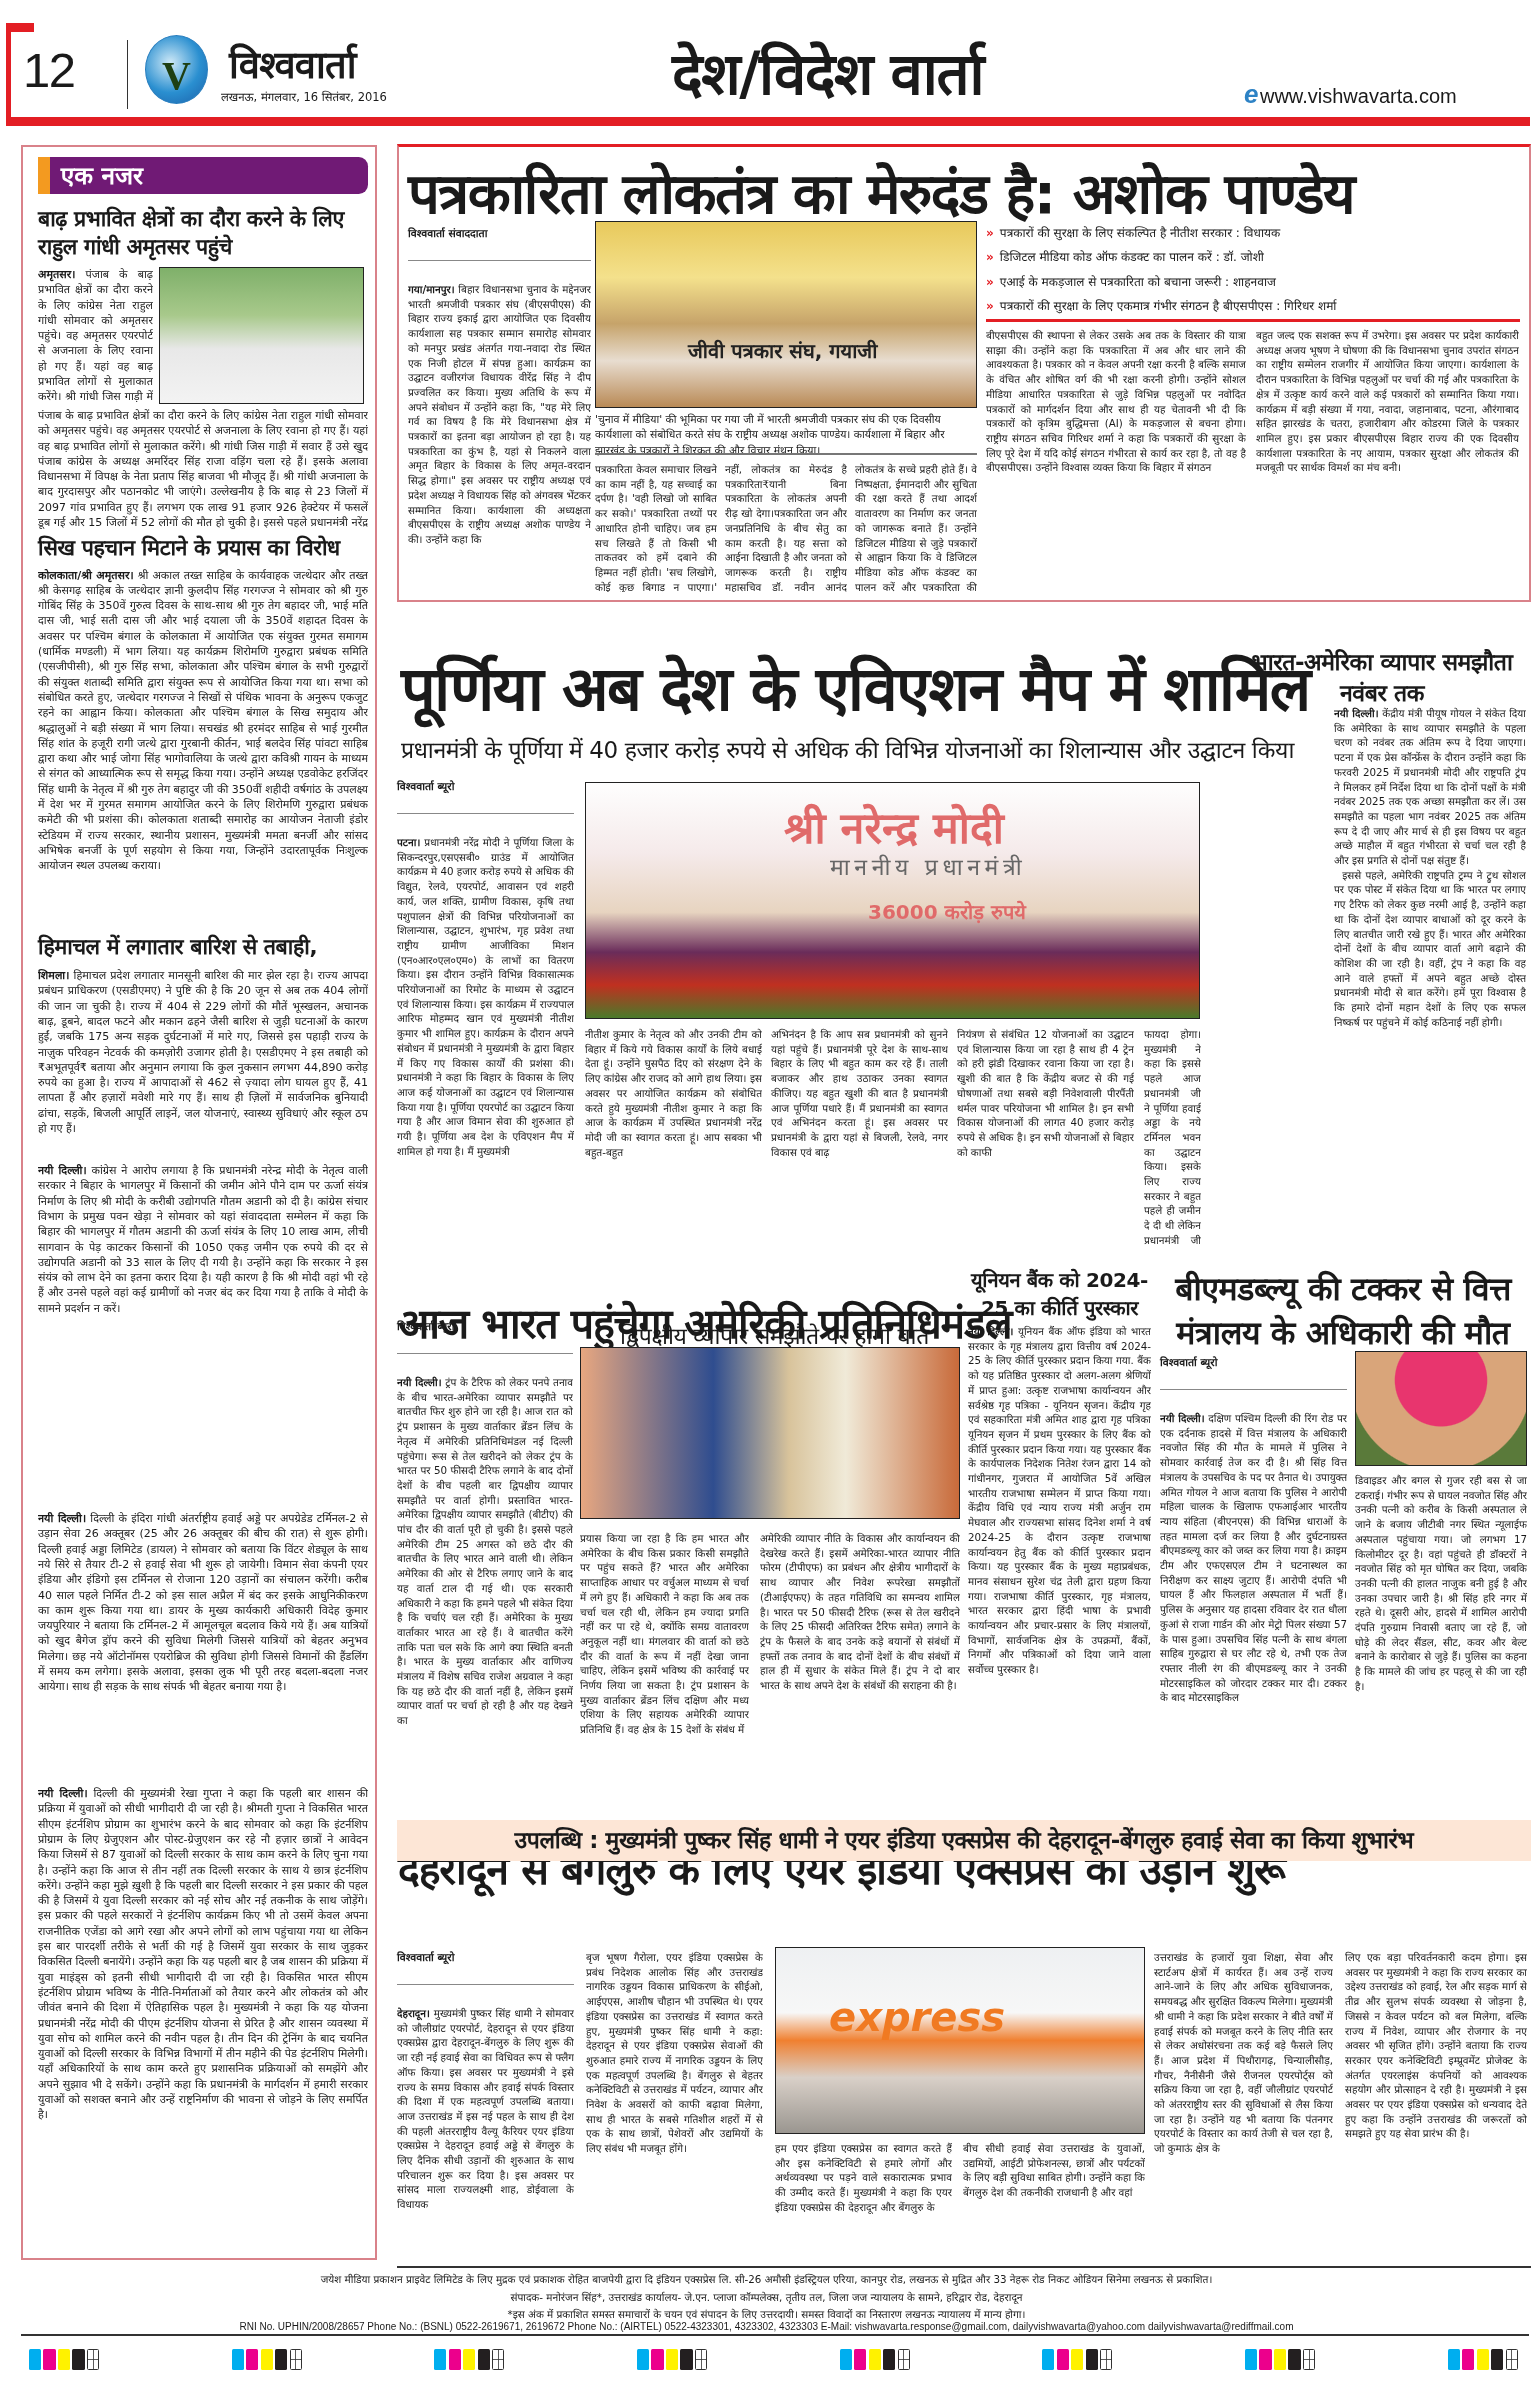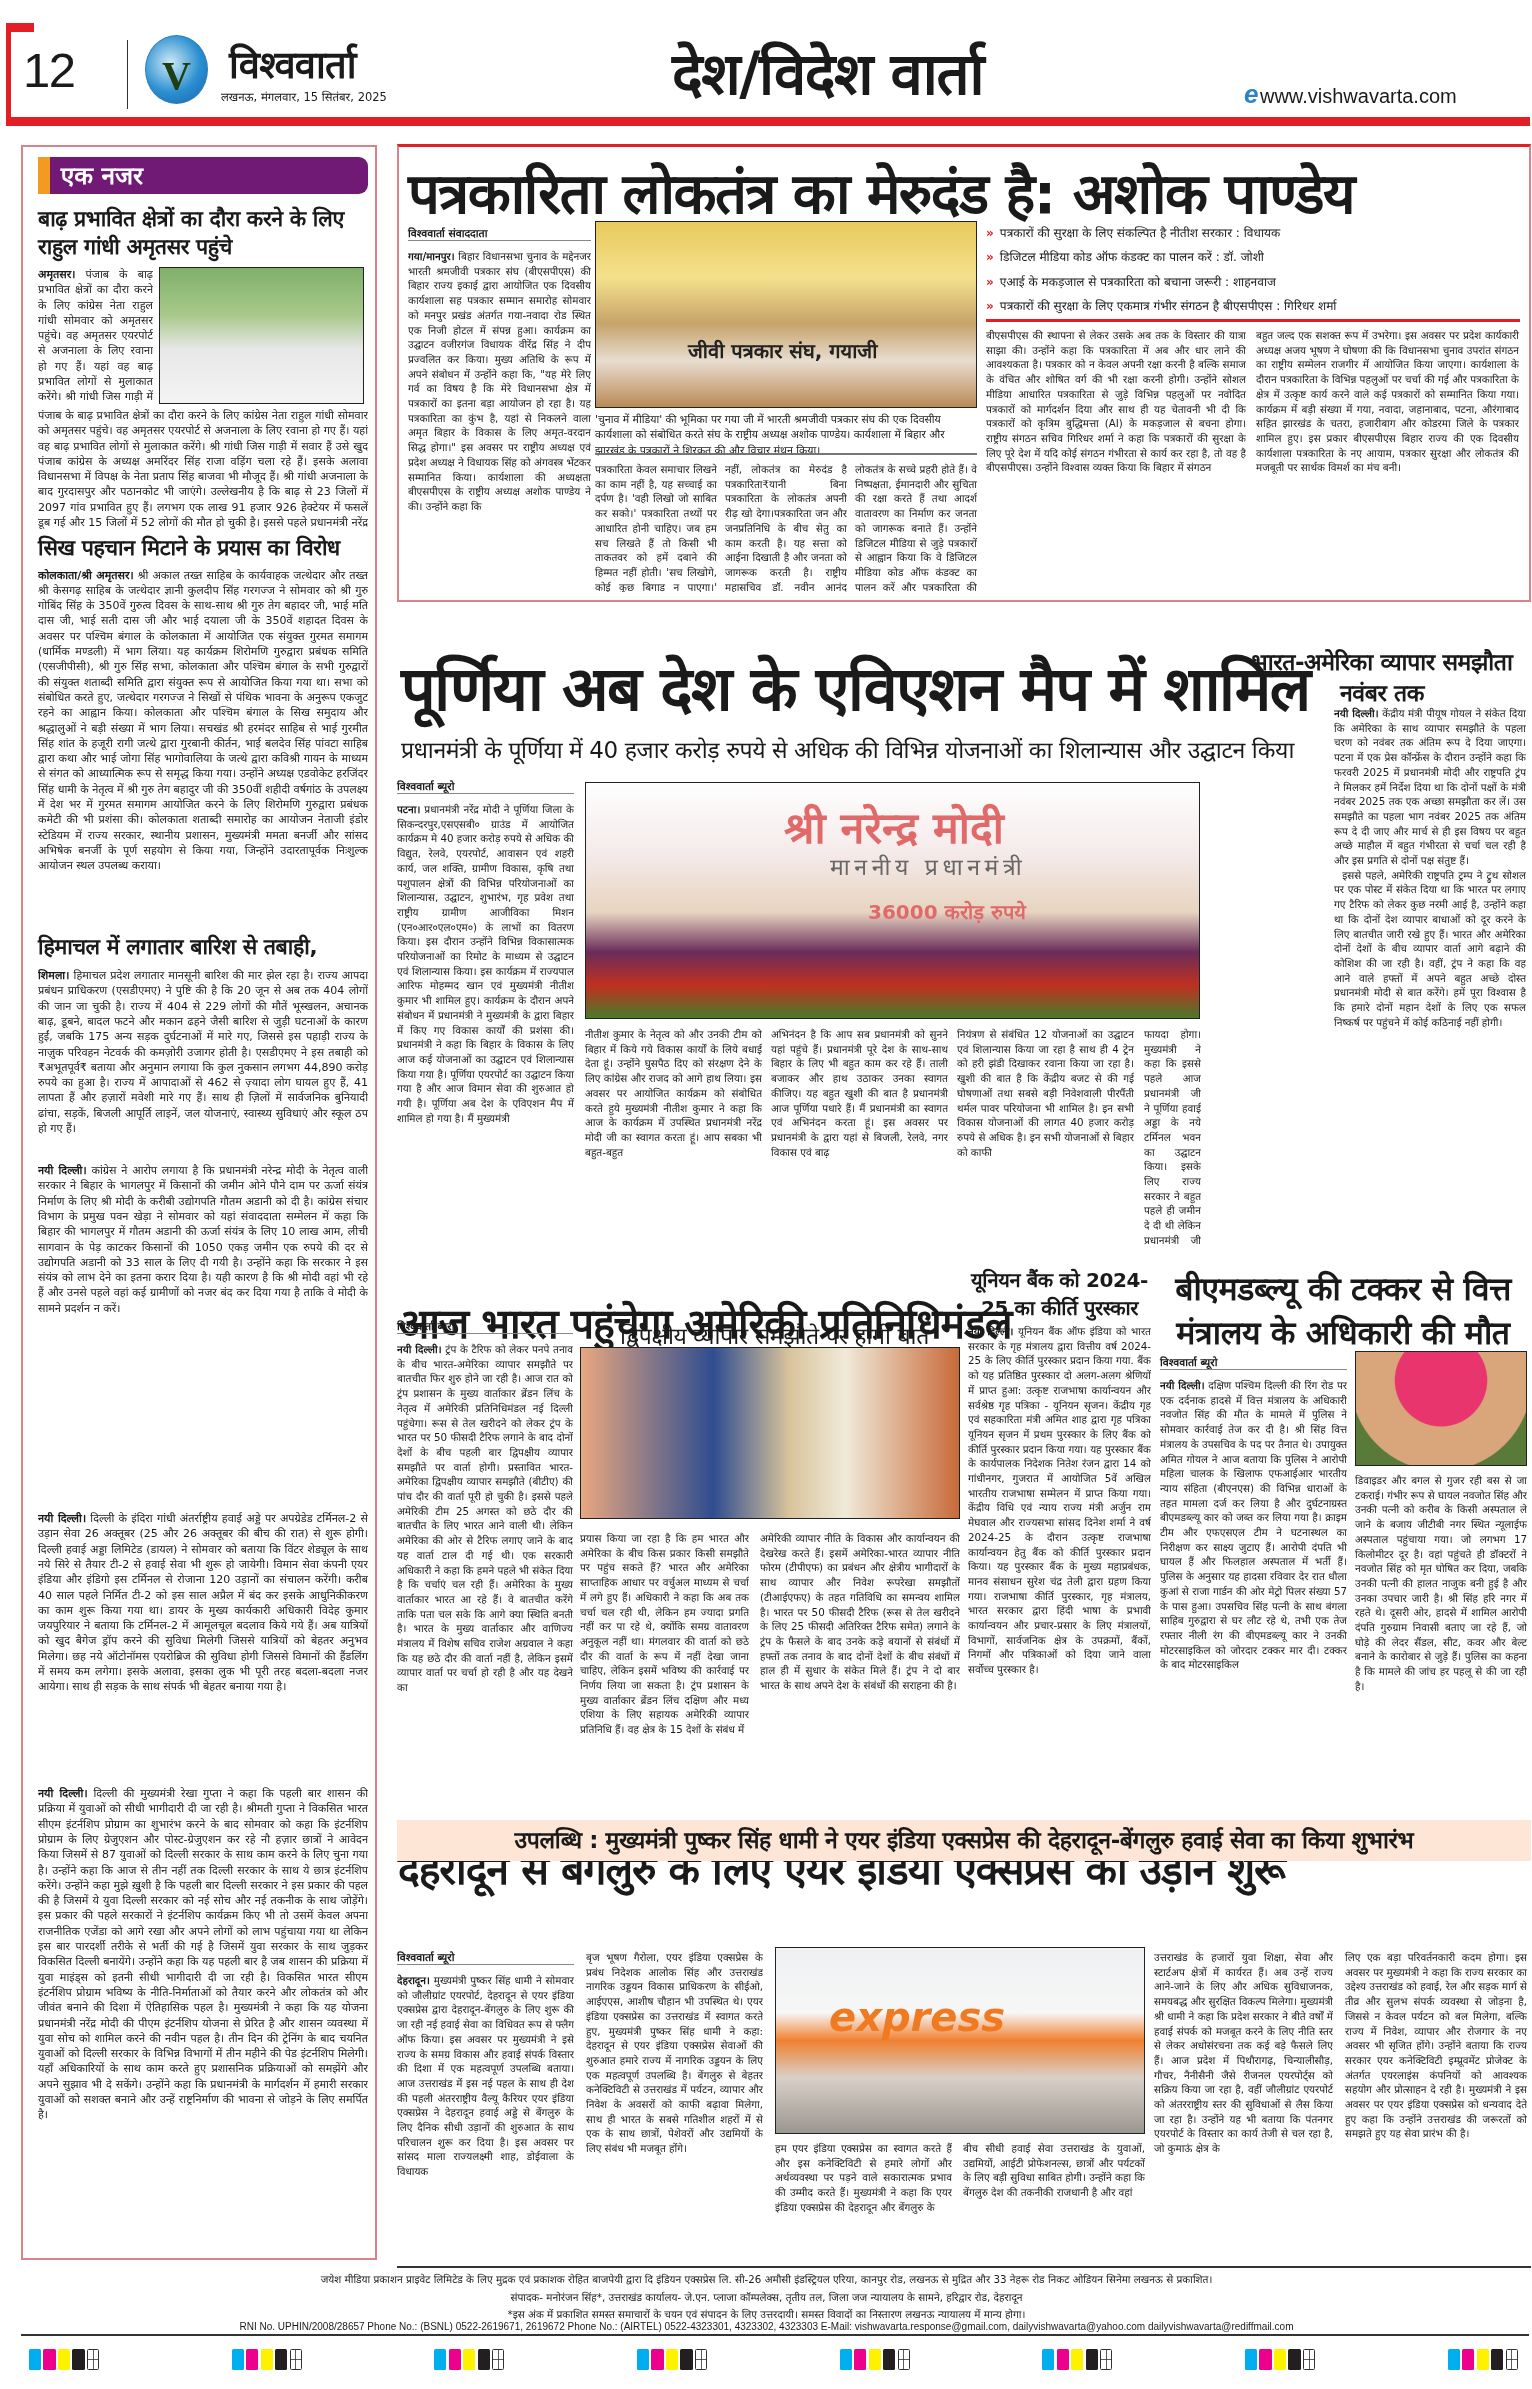--- a/index.html
+++ b/index.html
@@ -25,21 +25,21 @@
   .top-story-box{left:397px;top:144px;width:1134px;height:458px;border-top:3.1px solid #e31e24;border-left:2.3px solid #d9828a;border-right:2.3px solid #d9828a;border-bottom:2.3px solid #d9828a}
 
   .ek-najar{left:38px;top:157px;width:330px;height:37px;background:#701a75;border-radius:0 9.2px 9.2px 0;border-left:12.2px solid #f39a20}
   .ek-najar span{color:#fff;font-size:24.4px;font-weight:bold;line-height:37px;padding-left:10.7px}
 
   h2,h3{font-weight:bold;letter-spacing:-0.4px}
   .lh{font-size:21.4px;line-height:27.5px}
   .body{font-size:11px;line-height:15.3px;text-align:justify}
   .body b{font-weight:bold}
   .body-sm{font-size:10.3px;line-height:14.7px;text-align:justify}
-  .byline{font-size:10.7px;font-weight:bold;border-bottom:1.5px solid #888;padding-bottom:0;margin-bottom:8px}
+  .byline{font-size:10.7px;font-weight:bold;border-bottom:1.5px solid #888;padding-bottom:20px;margin-bottom:21px}
 
   .photo{background:#c8b39a;border:0.8px solid #222;overflow:hidden}
   .ph-rahul{background:linear-gradient(180deg,#7fb06a 0%,#a8c98b 35%,#e8e8e8 60%,#f3f3f3 100%)}
   .ph-gaya{background:linear-gradient(180deg,#e8c95c 0%,#f4e18c 30%,#c6a36a 55%,#e8ddd0 75%,#b98a56 100%)}
   .ph-purnia{background:linear-gradient(180deg,#fefefe 0%,#f5eaea 30%,#e7d4c0 55%,#6a2c5a 72%,#c03020 86%,#4a7a2a 100%)}
   .ph-trump{background:linear-gradient(90deg,#e8a780 0%,#2f4d8f 35%,#d8c39b 55%,#f0ead8 70%,#c86a3a 100%)}
   .ph-singh{background:radial-gradient(circle at 50% 25%,#e8356e 0 38%,#d9a57a 39% 75%,#5a7a3a 76%)}
   .ph-air{background:linear-gradient(180deg,#eef0f2 0%,#f7f7f7 35%,#f08030 50%,#d9d0c8 70%,#9a9690 100%)}
 
   .bullet{font-size:12px;line-height:24.4px}
@@ -68,21 +68,21 @@
 <body>
 
 <div class="abs mast-red-top"></div>
 <div class="abs mast-red-left"></div>
 <div class="abs mast-red-bottom"></div>
 <div class="abs page-num">12</div>
 <div class="abs mast-divider"></div>
 <div class="abs logo"></div>
 <div class="abs logo-v">V</div>
 <div class="abs brand">विश्ववार्ता</div>
-<div class="abs dateline">लखनऊ, मंगलवार, 15 सितंबर, 2025</div>
+<div class="abs dateline">लखनऊ, मंगलवार, 16 सितंबर, 2016</div>
 <div class="abs section-title">देश/विदेश वार्ता</div>
 <div class="abs website"><span class="e">e</span><span>www.vishwavarta.com</span></div>
 
 <div class="abs box left-box"></div>
 <div class="abs ek-najar"><span>एक नजर</span></div>
 
 <div class="abs" style="left:38px;top:205px;width:330px">
   <h3 class="lh">बाढ़ प्रभावित क्षेत्रों का दौरा करने के लिए राहुल गांधी अमृतसर पहुंचे</h3>
 </div>
 <div class="abs photo ph-rahul" style="left:159px;top:267px;width:205px;height:137px"></div>

